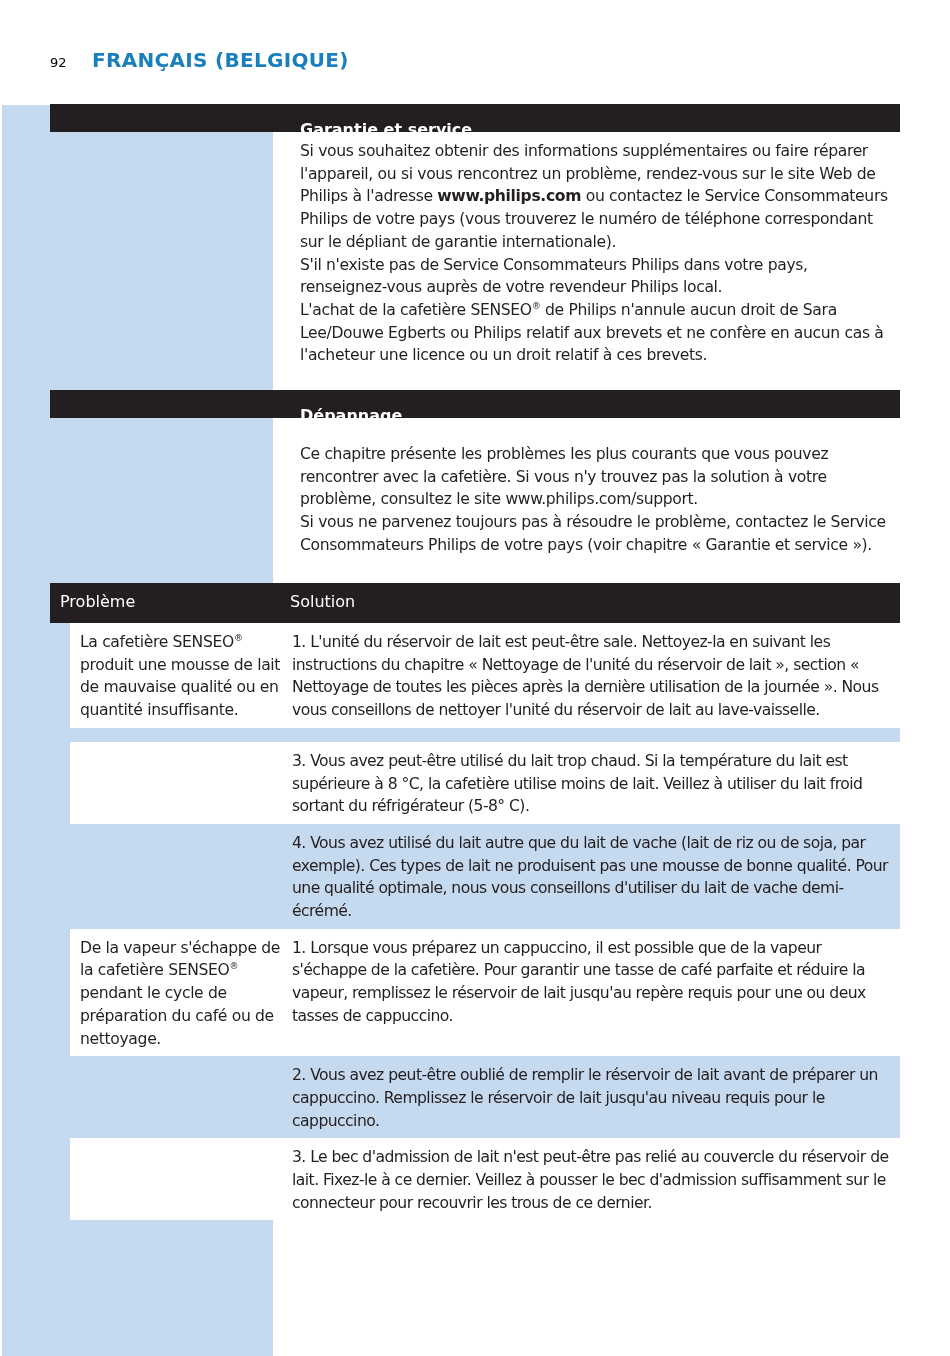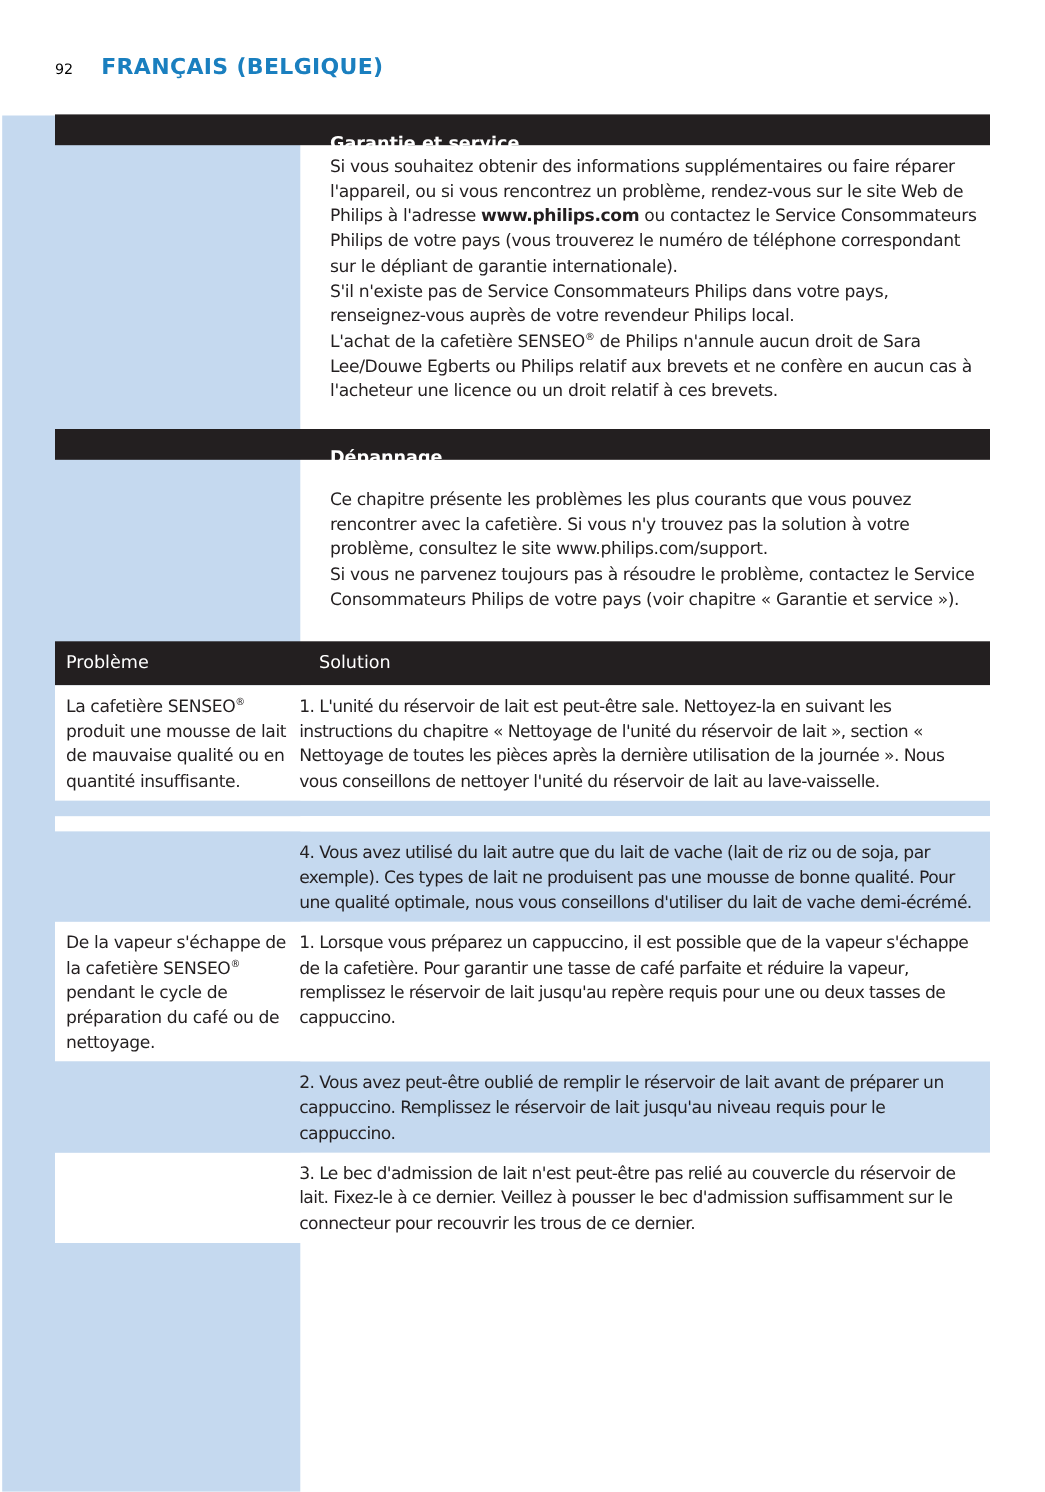--- a/index.html
+++ b/index.html
@@ -39,21 +39,21 @@
     .table {
       position: absolute; left: 50px; top: 583px; width: 850px;
     }
     .thead {
       height: 40px; background: #231f20; color: #fff; position: relative;
       font-size: 16px;
     }
     .thead .th1 { position: absolute; left: 10px; top: 9px; }
     .thead .th2 { position: absolute; left: 240px; top: 9px; }
     .row {
-      position: relative; display: flex; background: #ffffff;
+      position: relative; display: flex; background: #ffffff; margin-left: 20px;
     }
     .row.shaded { background: #c5d9ef; }
     .row .cell-problem {
       width: 212px; padding: 8px 0 6px 10px; box-sizing: border-box;
       width: 222px;
       font-size: 15.6px; line-height: 22.7px; letter-spacing: -0.35px;
     }
     .row .cell-solution {
       flex: 1; padding: 8px 6px 6px 0;
       font-size: 15.6px; line-height: 22.7px; letter-spacing: -0.55px;
@@ -95,20 +95,21 @@
   <div id="table-body">
       <div class="row">
         <div class="cell-problem"><span>La cafetière SENSEO</span><sup>®</sup><span> produit une mousse de lait de mauvaise qualité ou en quantité insuffisante.</span></div>
         <div class="cell-solution">1. L'unité du réservoir de lait est peut-être sale. Nettoyez-la en suivant les instructions du chapitre « Nettoyage de l'unité du réservoir de lait », section « Nettoyage de toutes les pièces après la dernière utilisation de la journée ». Nous vous conseillons de nettoyer l'unité du réservoir de lait au lave-vaisselle.</div>
       </div>
       <div class="row shaded">
         <div class="cell-problem"><span></span><sup></sup><span></span></div>
       </div>
       <div class="row">
         <div class="cell-problem"><span></span><sup></sup><span></span></div>
+        <div class="cell-solution">3. Vous avez peut-être utilisé du lait trop chaud. Si la température du lait est supérieure à 8 °C, la cafetière utilise moins de lait. Veillez à utiliser du lait froid sortant du réfrigérateur (5-8° C).</div>
       </div>
       <div class="row shaded">
         <div class="cell-problem"><span></span><sup></sup><span></span></div>
         <div class="cell-solution">4. Vous avez utilisé du lait autre que du lait de vache (lait de riz ou de soja, par exemple). Ces types de lait ne produisent pas une mousse de bonne qualité. Pour une qualité optimale, nous vous conseillons d'utiliser du lait de vache demi-écrémé.</div>
       </div>
       <div class="row">
         <div class="cell-problem"><span>De la vapeur s'échappe de la cafetière SENSEO</span><sup>®</sup><span> pendant le cycle de préparation du café ou de nettoyage.</span></div>
         <div class="cell-solution">1. Lorsque vous préparez un cappuccino, il est possible que de la vapeur s'échappe de la cafetière. Pour garantir une tasse de café parfaite et réduire la vapeur, remplissez le réservoir de lait jusqu'au repère requis pour une ou deux tasses de cappuccino.</div>
       </div>
       <div class="row shaded">

